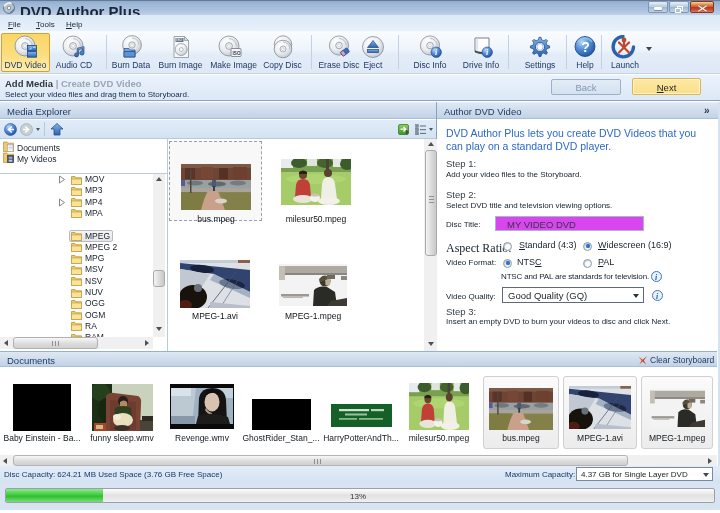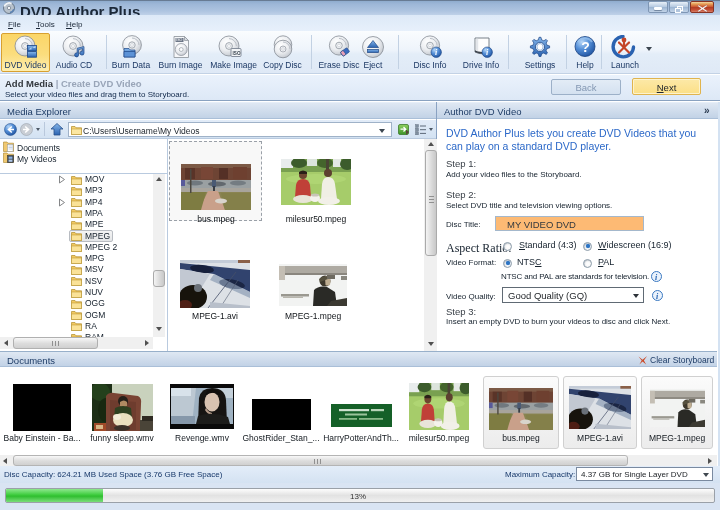--- a/index.html
+++ b/index.html
@@ -355,28 +355,20 @@
   </svg>
   <svg class="abs" style="left:20px;top:3px" width="13" height="13" viewBox="0 0 13 13">
     <circle cx="6.5" cy="6.5" r="6" fill="#c9ced5" stroke="#9aa2ac" stroke-width="0.6"></circle>
     <path d="M5.2 3.5 L8.5 6.5 L5.2 9.5 M3 6.5 L8.3 6.5" fill="none" stroke="#fff" stroke-width="1.6"></path>
   </svg>
   <div class="abs" style="left:36px;top:8px;width:0;height:0;border:2.5px solid transparent;border-top:3.5px solid #4c5866;border-bottom:none;"></div>
   <div class="abs" style="left:44px;top:2px;width:1px;height:14px;background:#b9c8dc;"></div>
   <svg class="abs" style="left:50px;top:3px" width="14" height="13" viewBox="0 0 14 13">
     <path d="M7 0.5 L13 6 L10 6 L10 12 L4 12 L4 6 L1 6 Z" fill="url(#blug)" stroke="#28508c" stroke-width="0.8"></path>
   </svg>
-  <div class="abs" style="left:68px;top:2px;width:324px;height:15px;background:#fff;border:1px solid #9fb2c8;">
-    <svg class="abs" style="left:2px;top:2px" width="11" height="10" viewBox="0 0 11 10">
-      <path d="M0.5 1.5 L4 1.5 L5 2.8 L10.5 2.8 L10.5 9.5 L0.5 9.5 Z" fill="#f6d476" stroke="#b08c2c" stroke-width="0.7"></path>
-      <path d="M0.5 4 L10.5 4 L10.5 9.5 L0.5 9.5 Z" fill="#fbe7a2" stroke="#b08c2c" stroke-width="0.5"></path>
-    </svg>
-    <div class="abs" style="left:14px;top:3px;font-size:8.5px;color:#202830;">C:\Users\Username\My Videos</div>
-    <div class="abs" style="left:310px;top:6px;width:0;height:0;border:3px solid transparent;border-top:4px solid #3c4650;border-bottom:none;"></div>
-  </div>
   <svg class="abs" style="left:398px;top:4px" width="11" height="11" viewBox="0 0 11 11">
     <rect x="0.5" y="0.5" width="10" height="10" rx="1.5" fill="url(#grng)" stroke="#3c7c2c" stroke-width="0.8"></rect>
     <path d="M8 5.5 L11 8 L8 11 Z" fill="#5a4638"></path>
     <path d="M2.5 5.2 L7 5.2 M5.5 3 L7.8 5.2 L5.5 7.5" fill="none" stroke="#fff" stroke-width="1.3"></path>
   </svg>
   <svg class="abs" style="left:415px;top:4px" width="12" height="11" viewBox="0 0 12 11">
     <g fill="#8090a0" stroke="#606c7c" stroke-width="0.4">
       <rect x="0.5" y="0.5" width="3" height="3"></rect>
         <rect x="0.5" y="4.2" width="3" height="3"></rect>
         <rect x="0.5" y="7.9" width="3" height="3"></rect>
@@ -434,26 +426,20 @@
         <use href="#fold"></use>
       </svg>
       <span class="ttxt">MP4</span>
     </div>
   <div class="trow" style="top:33.9px">
       <svg class="tfold" width="11" height="10">
         <use href="#fold"></use>
       </svg>
       <span class="ttxt">MPA</span>
     </div>
-  <div class="trow" style="top:45.2px">
-      <svg class="tfold" width="11" height="10">
-        <use href="#fold"></use>
-      </svg>
-      <span class="ttxt">MPE</span>
-    </div>
   <div class="trow" style="top:56.5px">
       <div class="abs" style="left:69px;top:-1px;width:44px;height:12px;background:linear-gradient(#f4f4f4,#e4e6e8);border:1px solid #b8bcc2;border-radius:2px;"></div>
       <svg class="tfold" width="11" height="10">
         <use href="#fold"></use>
       </svg>
       <span class="ttxt">MPEG</span>
     </div>
   <div class="trow" style="top:67.8px">
       <svg class="tfold" width="11" height="10">
         <use href="#fold"></use>
@@ -557,21 +543,21 @@
   </div>
 </div>
 
 <div class="abs" style="left:437px;top:119px;width:280px;height:232px;background:#fff;">
   <div class="abs" style="left:9px;top:8px;font-size:10.5px;color:#2b68c8;line-height:12.5px;">DVD Author Plus lets you create DVD Videos that you<br>can play on a standard DVD player.</div>
   <div class="abs" style="left:9px;top:38.5px;font-size:9.5px;color:#3a4048;">Step 1:</div>
   <div class="abs" style="left:9px;top:51px;font-size:8px;color:#16222e;">Add your video files to the Storyboard.</div>
   <div class="abs" style="left:9px;top:69.5px;font-size:9.5px;color:#3a4048;">Step 2:</div>
   <div class="abs" style="left:9px;top:82px;font-size:8px;color:#16222e;">Select DVD title and television viewing options.</div>
   <div class="abs" style="left:9px;top:101px;font-size:8px;color:#16222e;">Disc Title:</div>
-  <div class="abs" style="left:58px;top:97px;width:149px;height:15px;background:#fdba74;border:1px solid #a4b8cc;">
+  <div class="abs" style="left:58px;top:97px;width:149px;height:15px;background:#d946ef;border:1px solid #a4b8cc;">
     <div class="abs" style="left:11px;top:2px;font-size:9.5px;color:#32383e;">MY VIDEO DVD</div>
   </div>
   <div class="abs" style="left:9px;top:122px;font-size:12px;color:#16222e;font-family:Liberation Serif, serif;">Aspect Ratio:</div>
   <div class="rad" style="left:66px;top:122.5px;"></div>
   <div class="abs" style="left:82px;top:121px;font-size:9px;color:#16222e;"><u>S</u>tandard (4:3)</div>
   <div class="rad radon" style="left:146px;top:122.5px;"></div>
   <div class="abs" style="left:161px;top:121px;font-size:9px;color:#16222e;"><u>W</u>idescreen (16:9)</div>
   <div class="abs" style="left:9px;top:139px;font-size:8px;color:#16222e;">Video Format:</div>
   <div class="rad radon" style="left:66px;top:139.5px;"></div>
   <div class="abs" style="left:80px;top:138px;font-size:9px;color:#16222e;">NTS<u>C</u></div>

